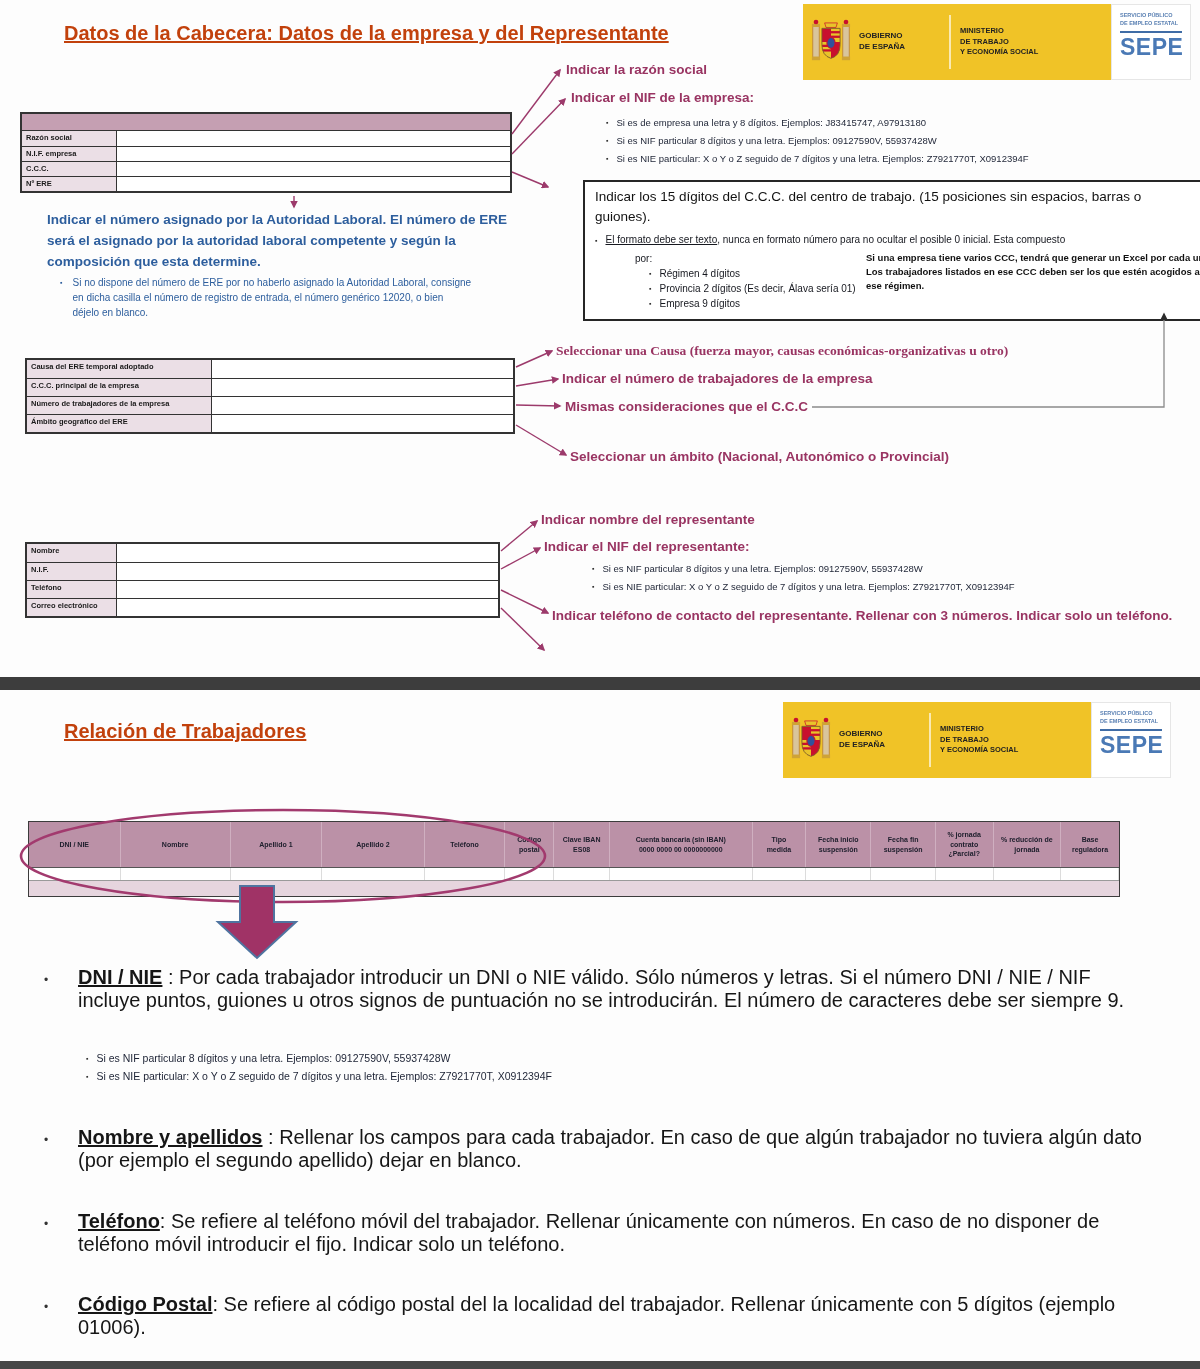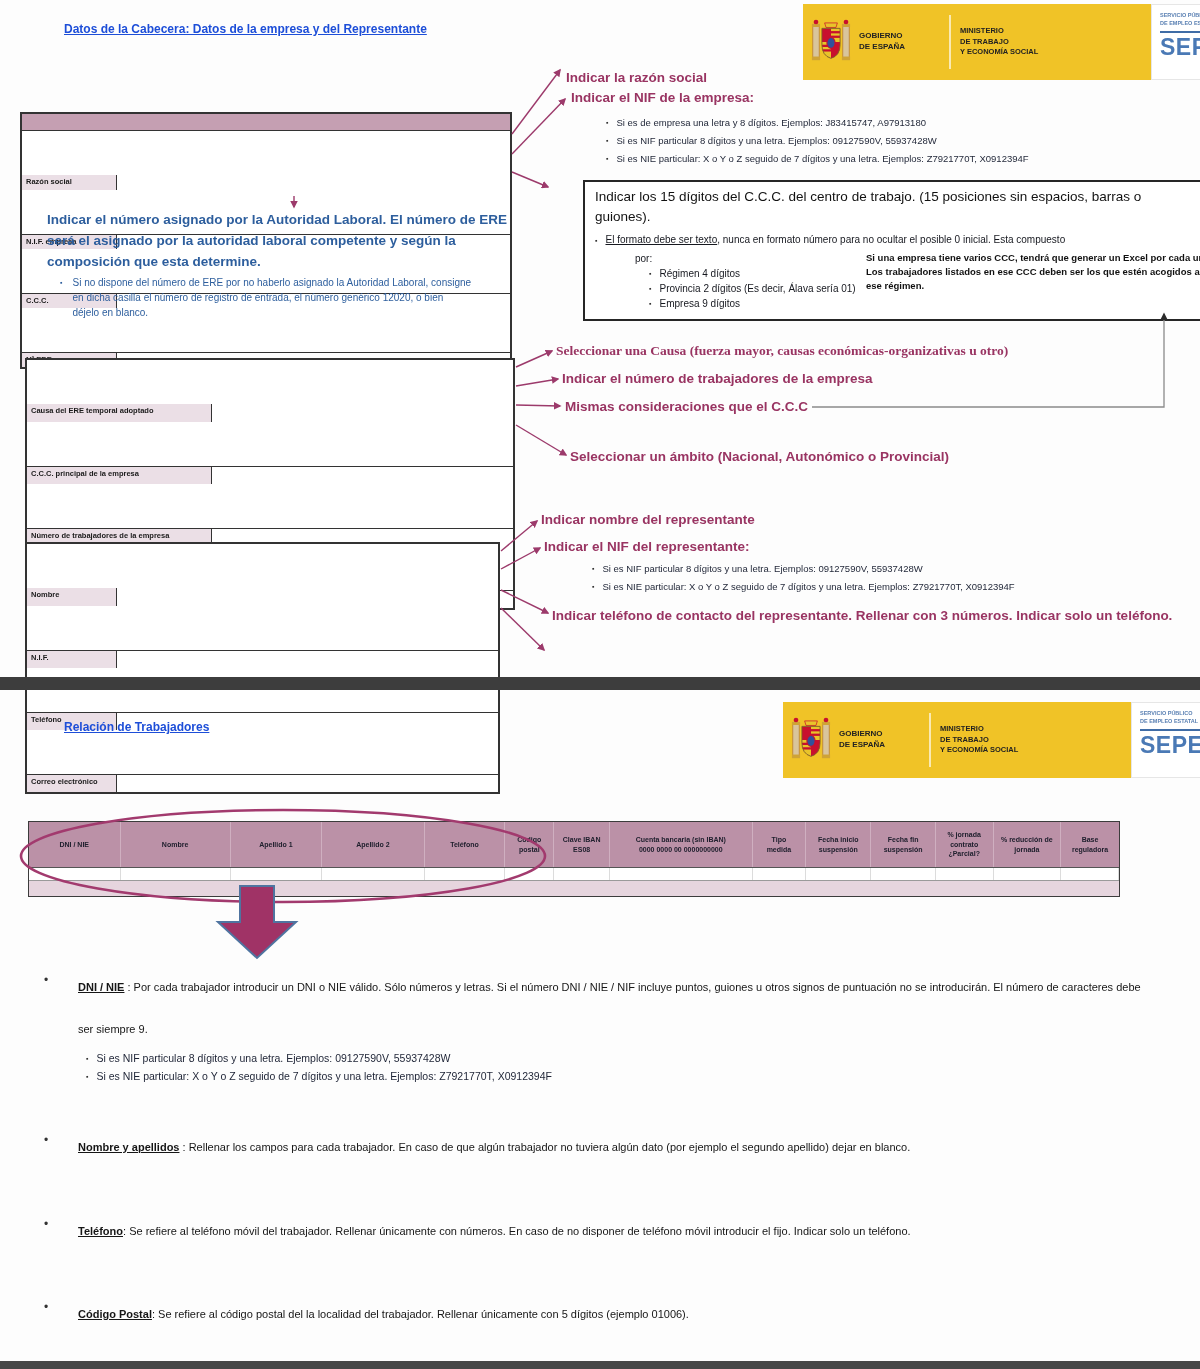--- a/index.html
+++ b/index.html
@@ -1,28 +1,28 @@
 <!DOCTYPE html>
 <html><head>
 <meta charset="utf-8">
 <style>
   html,body{margin:0;padding:0;background:#fff;}
   .page{position:relative;width:1200px;height:1369px;background:#fdfdfd;
         font-family:"Liberation Sans",sans-serif;overflow:hidden;}
   .abs{position:absolute;}
-  .h-title{font-size:12px;font-weight:bold;color:#1d4ed8;text-decoration:underline;white-space:nowrap;}
+  .h-title{font-size:20px;font-weight:bold;color:#c2410c;text-decoration:underline;white-space:nowrap;}
   .ann{font-size:13.5px;font-weight:600;color:#993462;white-space:nowrap;}
   .ann-wrap{font-size:13.5px;font-weight:600;color:#993462;line-height:1.5;}
   .sub-list{display:block;}
   .sub-item{display:flex;gap:8px;font-size:9.5px;color:#242a3b;line-height:18px;}
   .sqm{font-size:7px;line-height:18px;color:#333;}
   
   .ft{border:2px solid #333;background:#fff;box-sizing:border-box;}
   .ft-band{height:16px;background:#c59fb2;border-bottom:1.5px solid #333;}
-  .ft .ft-row{display:flex;height:15px;border-top:1px solid #333;box-sizing:border-box;margin-top:44px;}
+  .ft .ft-row{display:flex;height:15px;border-top:1px solid #333;box-sizing:border-box;}
   .ft .ft-row:first-child{border-top:none;}
   .ft.banded .ft-row:first-child{border-top:none;}
   .ft-label{width:95px;background:#ebdfe6;border-right:1px solid #333;font-size:7.5px;
             font-weight:bold;color:#1a1a1a;padding:2px 0 0 4px;box-sizing:border-box;white-space:nowrap;}
   .ft-value{flex:1;background:#fff;}
   .r18 .ft-row{height:18px;}
   .lab185 .ft-label{width:185px;}
   .lab90 .ft-label{width:90px;}
   
   .ccc-box{border:2.5px solid #262626;padding:5px 10px 8px;box-sizing:border-box;background:#fff;}
@@ -34,21 +34,21 @@
   .ccc-left .sub-item{font-size:10px;line-height:15px;margin-left:14px;color:#16181f;}
   .ccc-left .sqm{line-height:15px;}
   .ccc-note{width:348px;margin-left:auto;margin-right:2px;font-size:9.5px;font-weight:bold;
             color:#111;line-height:1.5;}
   
   .blue-p{font-size:13.5px;font-weight:bold;color:#2d5e9d;line-height:1.55;}
   .blue-sub{display:flex;gap:10px;font-size:10px;color:#2d5e9d;line-height:15px;}
   .blue-sub .sqm{color:#2d5e9d;line-height:15px;}
   
   .gov{display:flex;}
-  .gov-y{width:348px;height:76px;background:#f0c327;display:flex;align-items:center;}
+  .gov-y{width:308px;height:76px;background:#f0c327;display:flex;align-items:center;}
   .gov-esc{width:56px;display:flex;justify-content:center;}
   .gov-gtxt{width:86px;font-size:8px;font-weight:bold;color:#222;line-height:1.35;white-space:pre-line;}
   .gov-div{width:2px;height:54px;background:rgba(255,255,255,.65);margin:0 9px 0 4px;}
   .gov-mtxt{font-size:7.5px;font-weight:bold;color:#222;line-height:1.45;white-space:pre-line;}
   .gov-sepe{width:80px;height:76px;background:#fff;border:1px solid #e6e6e6;box-sizing:border-box;
             padding:6px 8px 0;display:flex;flex-direction:column;}
   .sepe-small{font-size:5.5px;font-weight:bold;color:#587fb2;line-height:1.5;white-space:pre-line;}
   .sepe-rule{height:2px;background:#3f6ca6;margin:3px 0 1px;}
   .sepe-word{font-size:23px;font-weight:bold;color:#4a79b5;letter-spacing:.5px;}
   
@@ -58,21 +58,21 @@
   .wt{border:1.5px solid #3c3c3c;box-sizing:border-box;background:#fff;}
   .wt-h{display:flex;height:45px;background:#bb91a7;}
   .wt-hc{box-sizing:border-box;border-right:1px solid #cfafc0;display:flex;align-items:center;
          justify-content:center;text-align:center;font-size:7px;font-weight:bold;color:#20202e;
          white-space:pre-line;line-height:1.35;padding:1px;}
   .wt-hc:last-child{border-right:none;}
   .wt-r1{display:flex;height:12px;border-top:1px solid #555;background:#fff;}
   .wt-c1{box-sizing:border-box;border-right:1px solid #dcdcdc;height:100%;}
   .wt-r2{height:15px;border-top:1px solid #9a9a9a;background:#e6d5de;}
   
-  .bb{font-size:11px;color:#161616;line-height:42px;}
+  .bb{font-size:20px;color:#161616;line-height:23px;}
   .bb-title{font-weight:bold;text-decoration:underline;}
   .bb-dot{font-size:12px;color:#333;}
   .bb-sub .sub-item{font-size:10.5px;line-height:16px;color:#1d2335;}
   svg.overlay{position:absolute;left:0;top:0;z-index:20;pointer-events:none;}
   .conn{fill:none;stroke:#9c3a6b;stroke-width:1.4;}
   .conn-gray{fill:none;stroke:#8b8b8b;stroke-width:1.3;}
 </style>
 </head>
 <body>
 
@@ -140,21 +140,21 @@
           <div class="ft-label">C.C.C.</div>
           <div class="ft-value"></div>
         </div>
         <div class="ft-row">
           <div class="ft-label">Nº ERE</div>
           <div class="ft-value"></div>
         </div>
       </div>
   </div>
 
-  <div class="abs ann" style="left:566px;top:70px;">Indicar la razón social</div>
+  <div class="abs ann" style="left:566px;top:62px;">Indicar la razón social</div>
   <div class="abs ann" style="left:571px;top:90px;">Indicar el NIF de la empresa:</div>
   <div class="abs sub-list" id="l-nif-emp" style="left:606px;top:114px;width:580px;">
       <div class="sub-item">
         <span class="sqm">▪</span>
         <span>Si es de empresa una letra y 8 dígitos. Ejemplos: J83415747, A97913180</span>
       </div>
       <div class="sub-item">
         <span class="sqm">▪</span>
         <span>Si es NIF particular 8 dígitos y una letra. Ejemplos: 09127590V, 55937428W</span>
       </div>

